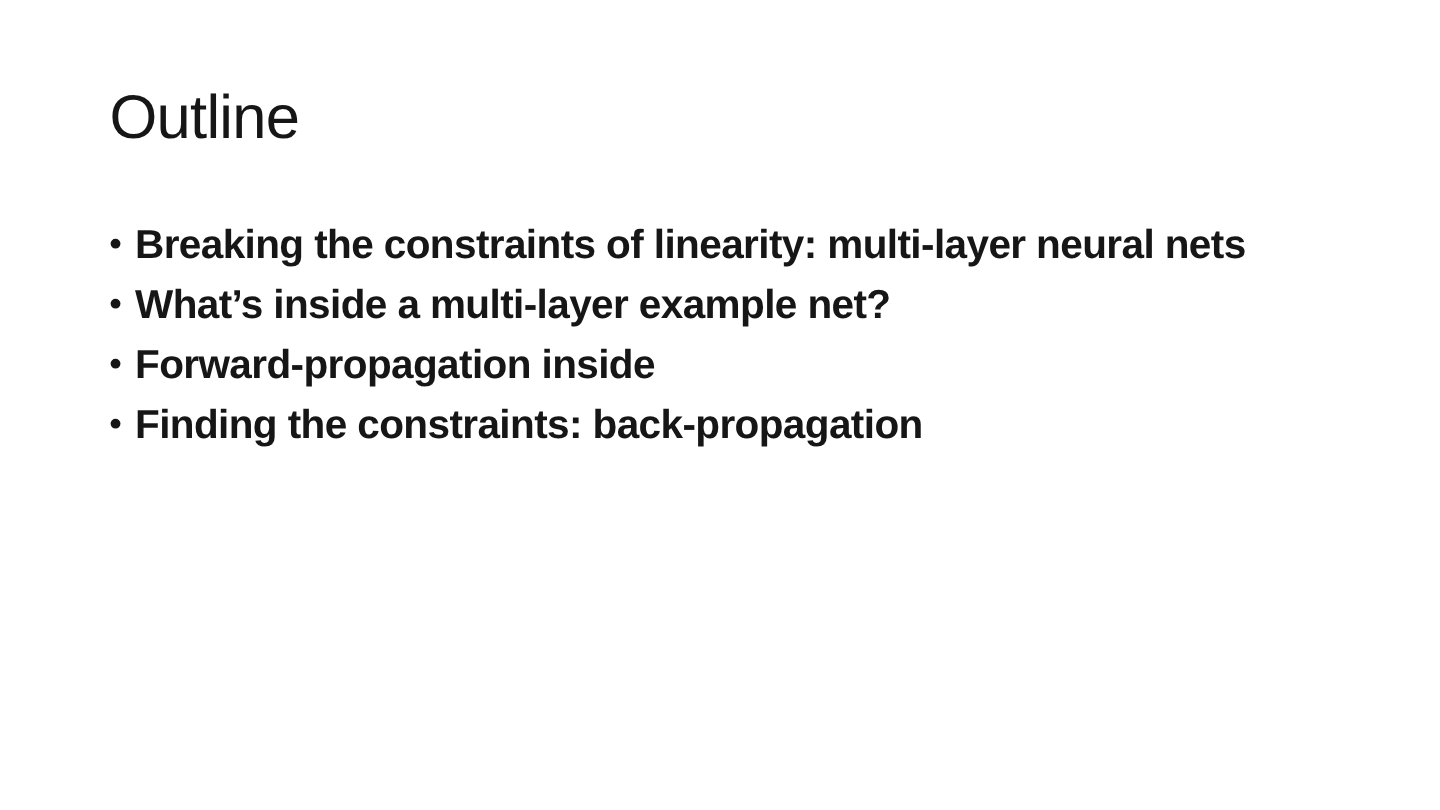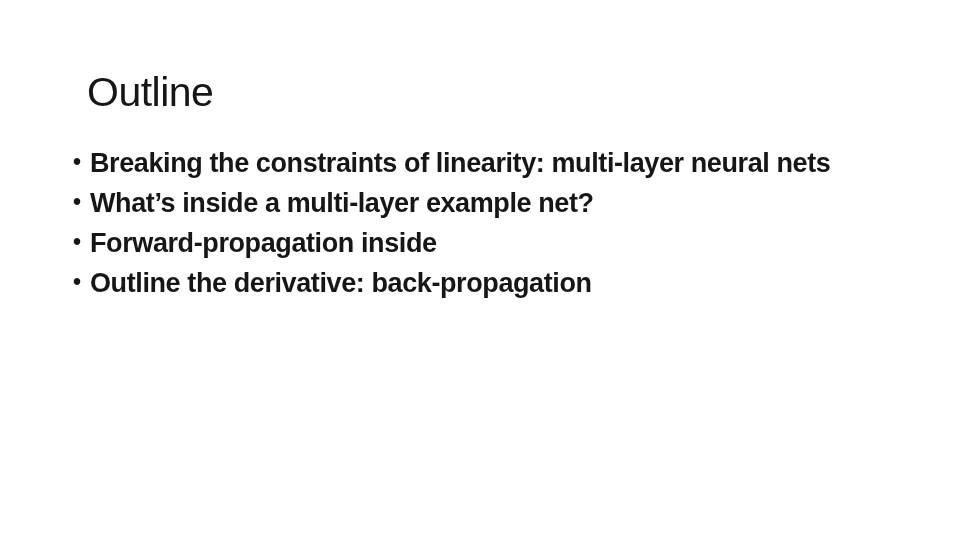--- a/index.html
+++ b/index.html
@@ -13,21 +13,21 @@
     height: 540px;
     background: #ffffff;
     overflow: hidden;
     font-family: "Liberation Sans", sans-serif;
     color: #161616;
   }
   .slide-title {
     position: absolute;
     left: 71px;
     top: 54px;
-    margin: 16px;
+    margin: 2px;
     font-size: 41px;
     font-weight: 400;
     letter-spacing: -0.5px;
     line-height: 1.1;
     white-space: nowrap;
   }
   .bullet-list {
     position: absolute;
     left: 0;
     top: 143px;
@@ -67,16 +67,16 @@
     <li class="bullet-item">
       <span class="bullet">•</span><span class="bullet-text">Breaking the constraints of linearity: multi-layer neural nets</span>
     </li>
     <li class="bullet-item">
       <span class="bullet">•</span><span class="bullet-text">What’s inside a multi-layer example net?</span>
     </li>
     <li class="bullet-item">
       <span class="bullet">•</span><span class="bullet-text">Forward-propagation inside</span>
     </li>
     <li class="bullet-item">
-      <span class="bullet">•</span><span class="bullet-text">Outline the derivative: back-propagation</span>
+      <span class="bullet">•</span><span class="bullet-text">Finding the constraints: back-propagation</span>
     </li>
   </ul>
 </div>
 
 </body></html>

